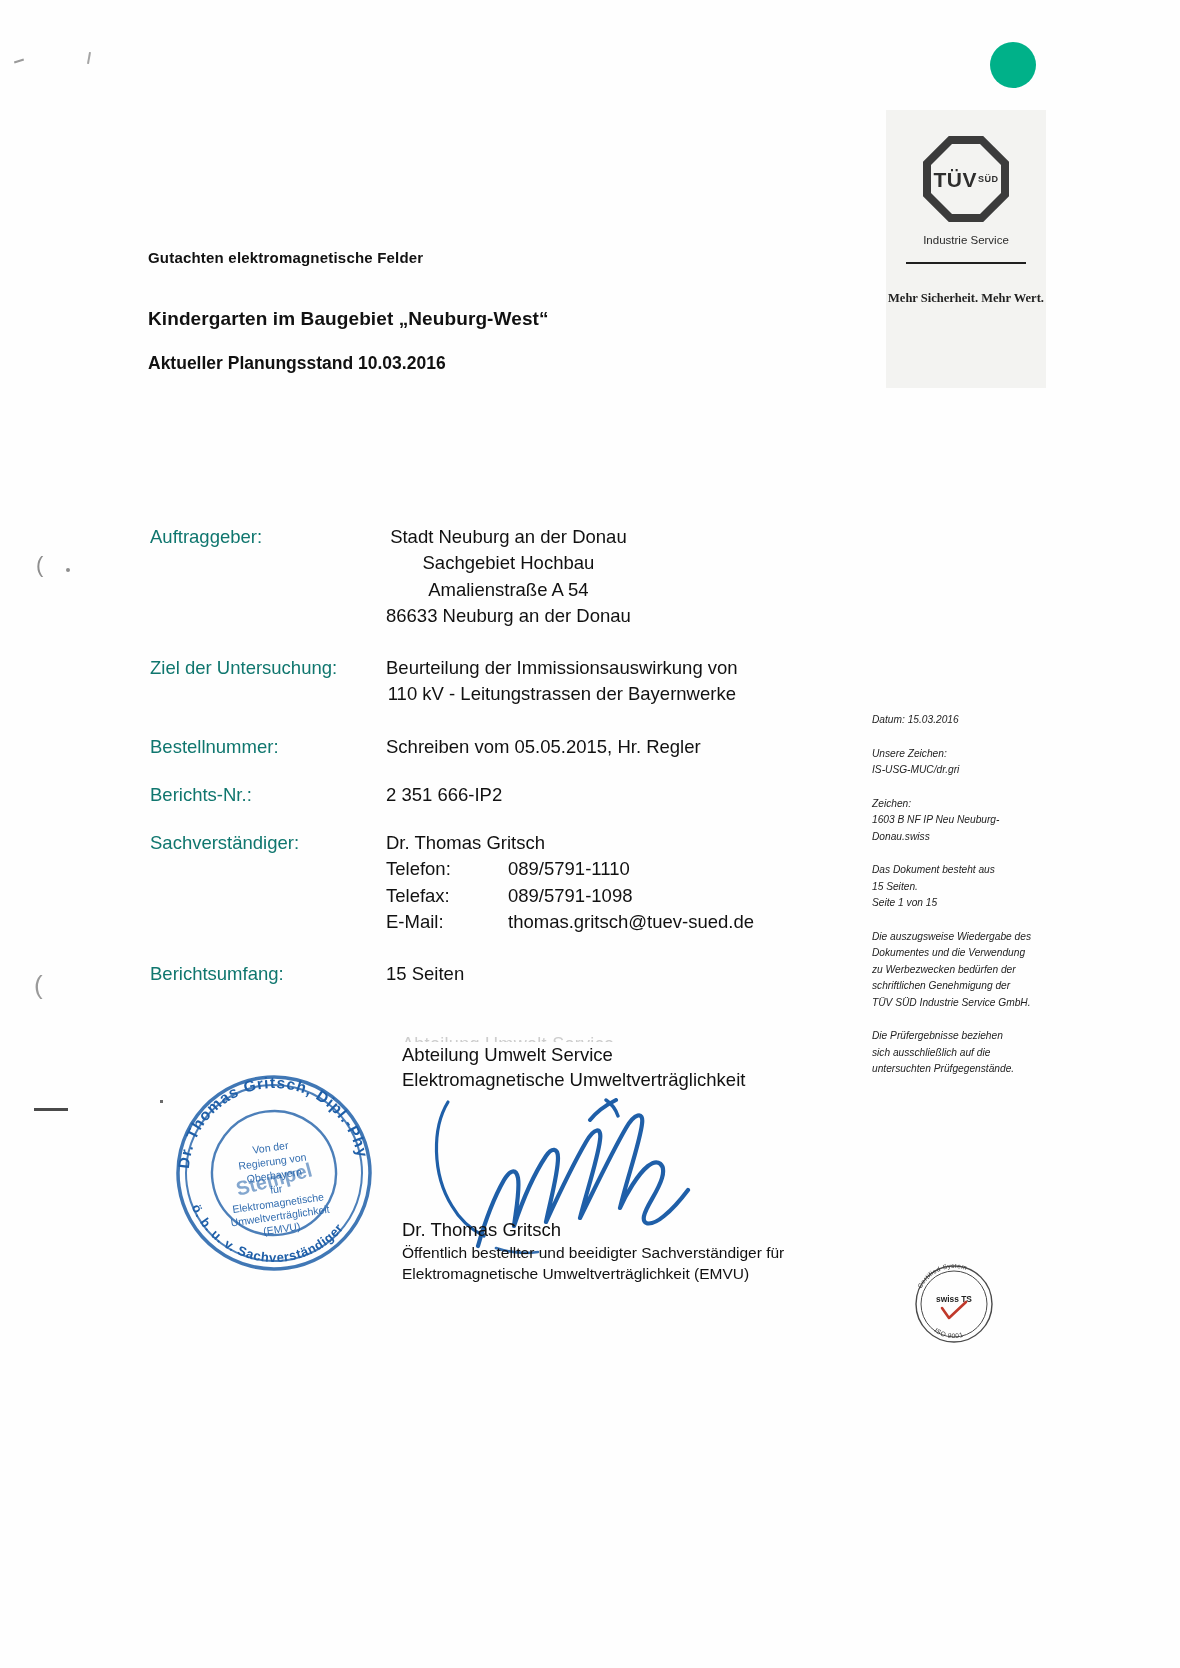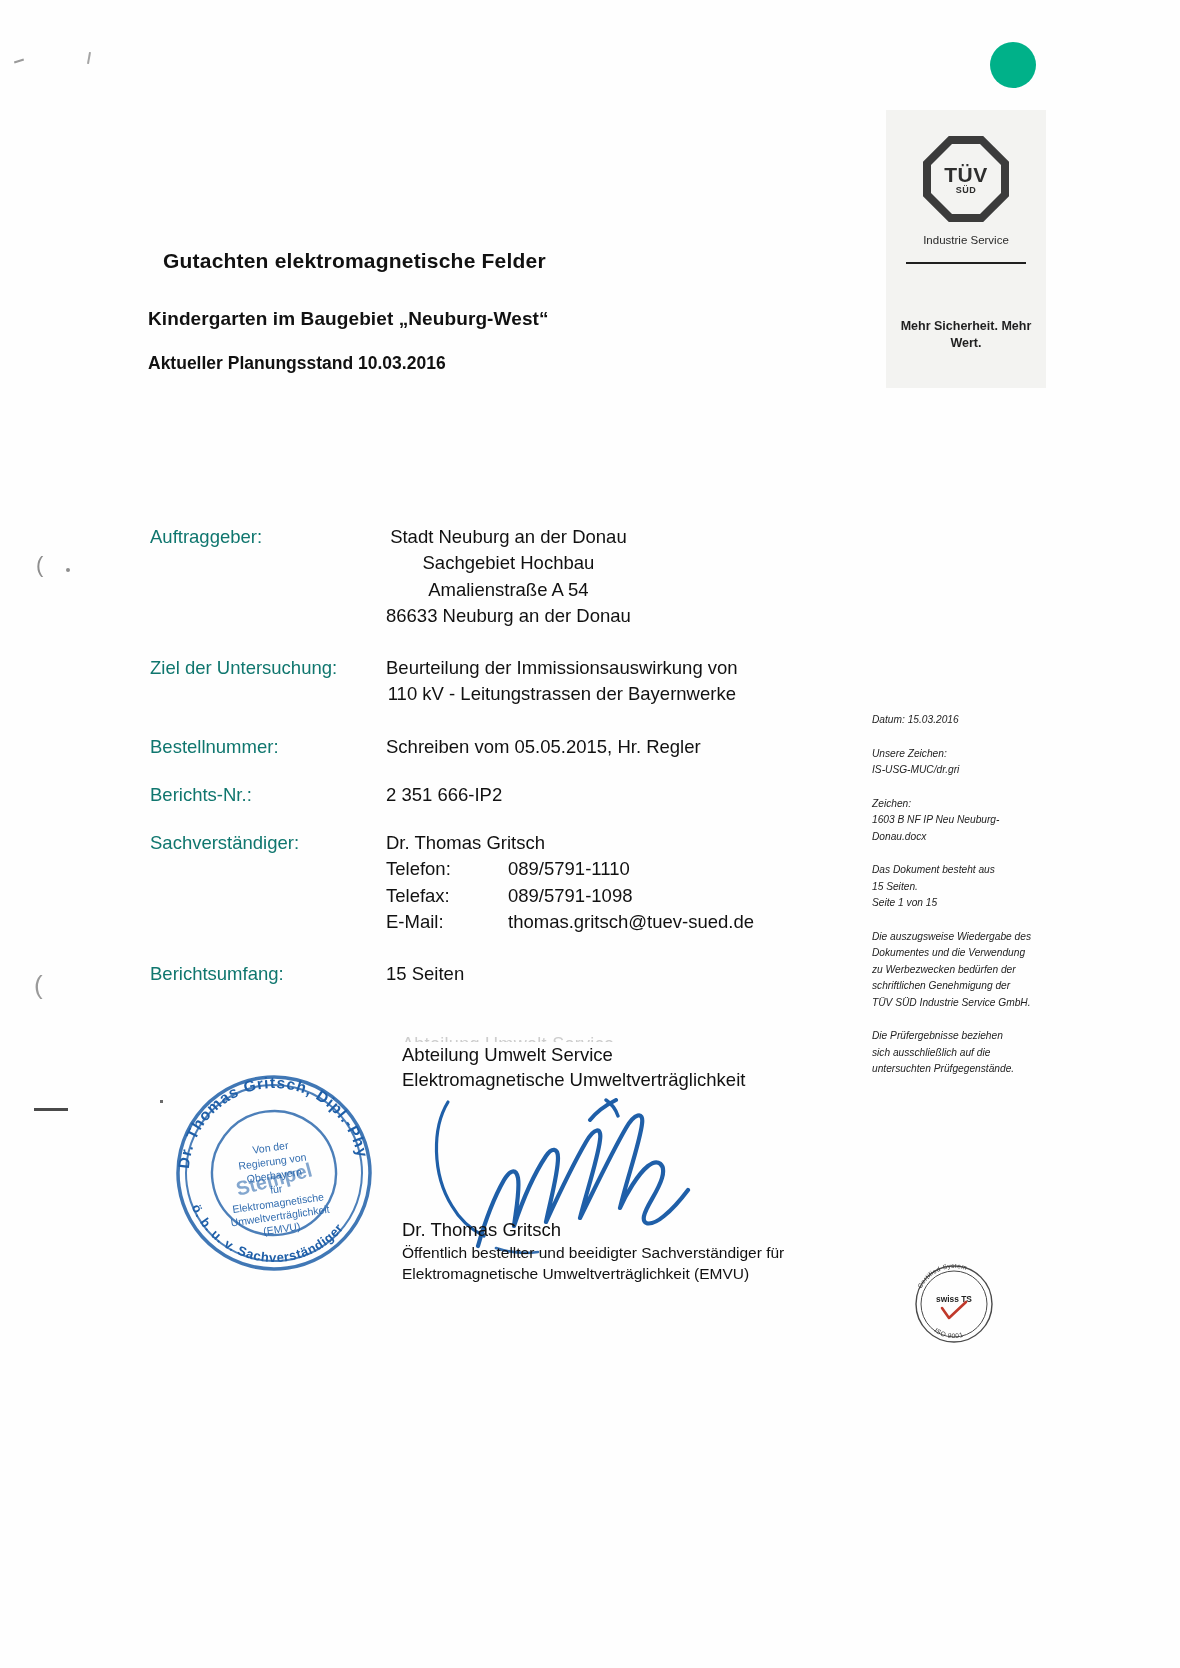--- a/index.html
+++ b/index.html
@@ -53,21 +53,21 @@
     display: flex;
     flex-direction: column;
     align-items: center;
     justify-content: center;
   }
   .tuv-octagon-inner {
     width: 70px; height: 70px;
     background: #f3f3f1;
     clip-path: polygon(30% 0,70% 0,100% 30%,100% 70%,70% 100%,30% 100%,0 70%,0 30%);
     display: flex;
-    flex-direction: column;
+    flex-direction: row;
     align-items: center;
     justify-content: center;
     gap: 1px;
   }
   .tuv-word {
     font-size: 21px;
     font-weight: bold;
     letter-spacing: .5px;
     color: #2e2e2e;
     line-height: 1;
@@ -88,34 +88,35 @@
     color: #2a2a2a;
   }
   .tuv-rule {
     position: absolute;
     left: 20px; top: 152px;
     width: 120px; height: 2px;
     background: #1f1f1f;
   }
   .tuv-claim {
     position: absolute;
-    top: 208px;
+    top: 180px;
     width: 100%;
     text-align: center;
     font-size: 12.5px;
     font-weight: bold;
     color: #1f1f1f;
     line-height: 1.35;
+    font-family: Liberation Serif, serif;
   }
 
   
   .doc-title {
     position: absolute;
-    left: 163px; top: 249px;
-    font-size: 21px;
+    left: 148px; top: 249px;
+    font-size: 15px;
     font-weight: bold;
     letter-spacing: .2px;
     color: #111;
     text-align: center;
   }
   .doc-subtitle {
     position: absolute;
     left: 148px; top: 308px;
     font-size: 19px;
     font-weight: bold;
@@ -330,21 +331,21 @@
     <div class="side-block">
       <span class="ln">Datum: 15.03.2016</span>
     </div>
     <div class="side-block">
       <span class="ln">Unsere Zeichen:</span>
       <span class="ln">IS-USG-MUC/dr.gri</span>
     </div>
     <div class="side-block">
       <span class="ln">Zeichen:</span>
       <span class="ln">1603 B NF IP Neu Neuburg-</span>
-      <span class="ln">Donau.docx</span>
+      <span class="ln">Donau.swiss</span>
     </div>
     <div class="side-block">
       <span class="ln">Das Dokument besteht aus</span>
       <span class="ln">15 Seiten.</span>
       <span class="ln">Seite 1 von 15</span>
     </div>
     <div class="side-block">
       <span class="ln">Die auszugsweise Wiedergabe des</span>
       <span class="ln">Dokumentes und die Verwendung</span>
       <span class="ln">zu Werbezwecken bedürfen der</span>

